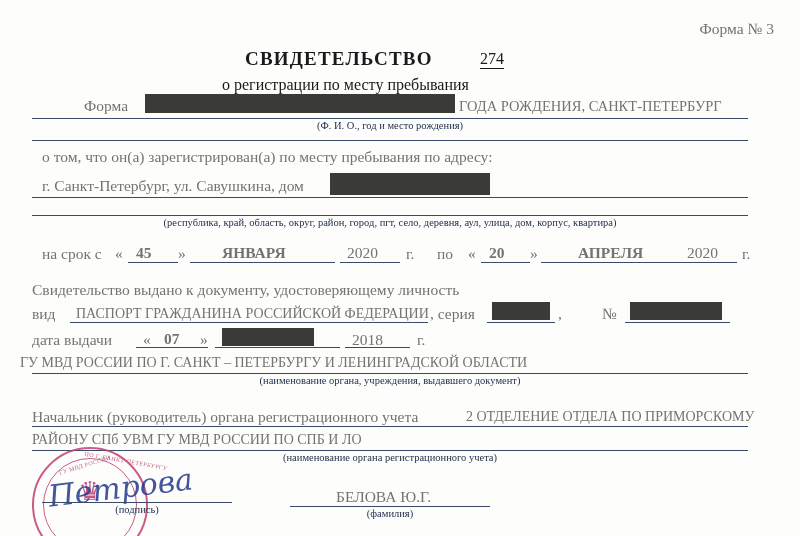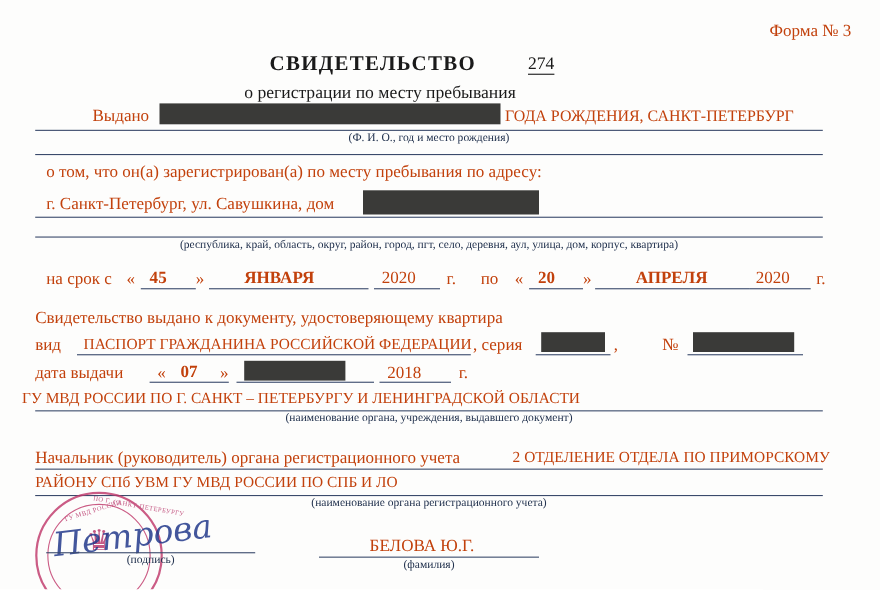--- a/index.html
+++ b/index.html
@@ -31,21 +31,21 @@
     vertical-align: middle;
   }
   .caption {
     font-size: 10.5px;
     color: #22324e;
     text-align: center;
     font-family: "Liberation Serif", serif;
   }
   .txt {
     font-size: 15.5px;
-    color: #c2410c;
+    color: #737373;
     white-space: nowrap;
   }
   .txt-sm { font-size: 14px; }
 
   
   #form-no {
     right: 26px; top: 20px;
     font-size: 15.5px;
   }
   #title-main {
@@ -114,21 +114,21 @@
 <body>
 
 <div id="page">
 
   <div class="abs txt" id="form-no">Форма № 3</div>
 
   <div class="abs" id="title-main">СВИДЕТЕЛЬСТВО</div>
   <div class="abs" id="cert-number">274</div>
   <div class="abs" id="title-sub">о регистрации по месту пребывания</div>
 
-  <div class="abs txt" style="left:84px; top:97px;">Выдано</div>
+  <div class="abs txt" style="left:84px; top:97px;">Форма</div>
   <div class="abs redact" style="left:145px; top:94px; width:310px; height:19px;"></div>
   <div class="abs txt" style="left:459px; top:98px; font-size:14.5px;">ГОДА РОЖДЕНИЯ, САНКТ-ПЕТЕРБУРГ</div>
   <div class="abs line" style="left:32px; top:118px; width:716px;"></div>
 
   <div class="abs caption" style="left:32px; top:120px; width:716px;">(Ф. И. О., год и место рождения)</div>
 
   <div class="abs line" style="left:32px; top:140px; width:716px;"></div>
 
   <div class="abs txt" style="left:42px; top:148px;">о том, что он(а) зарегистрирован(а) по месту пребывания по адресу:</div>
 
@@ -154,21 +154,21 @@
   <div class="abs txt" style="left:687px; top:244px;">2020</div>
   <div class="abs txt" style="left:742px; top:245px;">г.</div>
 
   <div class="abs line" style="left:128px; top:262px; width:50px;"></div>
   <div class="abs line" style="left:190px; top:262px; width:145px;"></div>
   <div class="abs line" style="left:340px; top:262px; width:60px;"></div>
   <div class="abs line" style="left:481px; top:262px; width:49px;"></div>
   <div class="abs line" style="left:541px; top:262px; width:140px;"></div>
   <div class="abs line" style="left:681px; top:262px; width:56px;"></div>
 
-  <div class="abs txt" style="left:32px; top:281px;">Свидетельство выдано к документу, удостоверяющему квартира</div>
+  <div class="abs txt" style="left:32px; top:281px;">Свидетельство выдано к документу, удостоверяющему личность</div>
 
   <div class="abs txt" style="left:32px; top:305px;">вид</div>
   <div class="abs txt txt-sm" style="left:76px; top:306px;">ПАСПОРТ ГРАЖДАНИНА РОССИЙСКОЙ ФЕДЕРАЦИИ</div>
   <div class="abs txt" style="left:430px; top:305px;">, серия</div>
   <div class="abs redact" style="left:492px; top:302px; width:58px; height:18px;"></div>
   <div class="abs txt" style="left:558px; top:305px;">,</div>
   <div class="abs txt" style="left:602px; top:305px;">№</div>
   <div class="abs redact" style="left:630px; top:302px; width:92px; height:18px;"></div>
   <div class="abs line" style="left:70px; top:322px; width:358px;"></div>
   <div class="abs line" style="left:487px; top:322px; width:68px;"></div>

